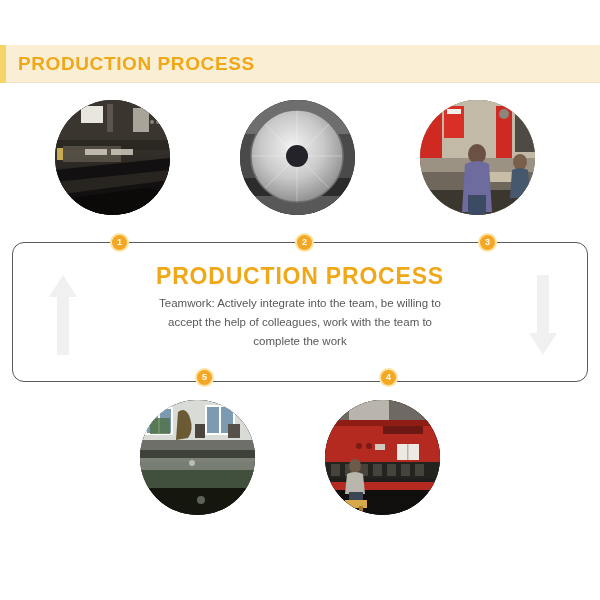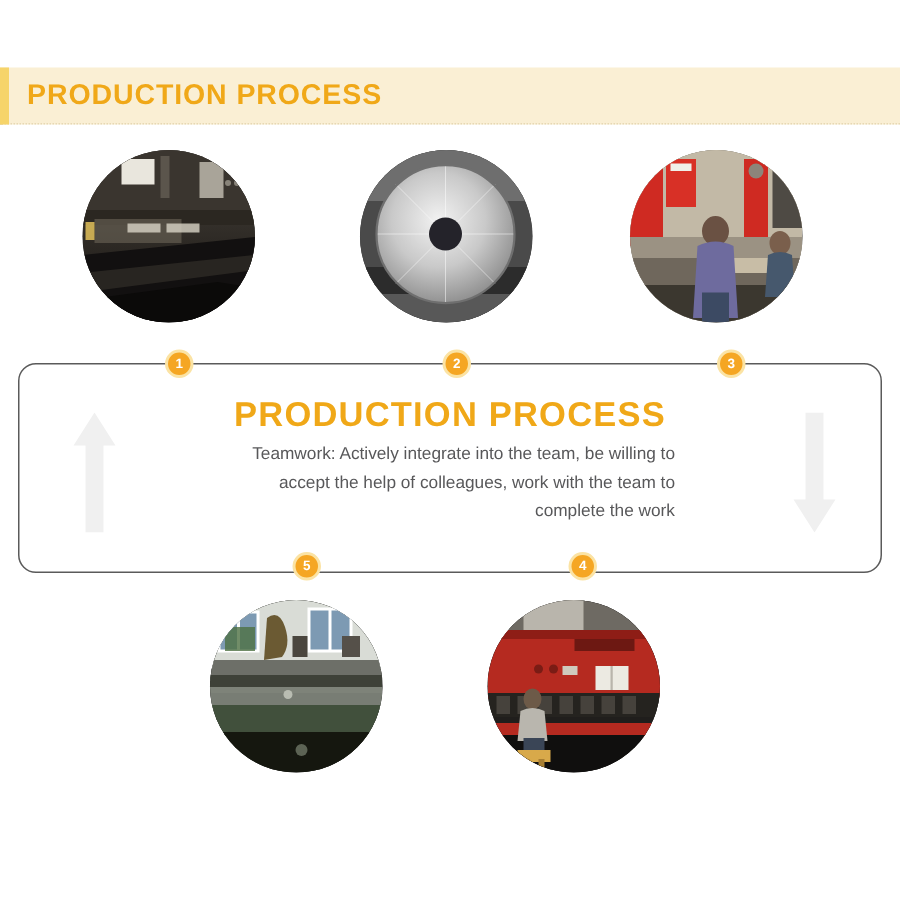--- a/index.html
+++ b/index.html
@@ -99,21 +99,21 @@
     font-size: 23px;
     font-weight: bold;
     letter-spacing: 0.8px;
     color: #f0a818;
   }
   .panel-body {
     position: absolute;
     left: 150px;
     top: 294px;
     width: 300px;
-    text-align: right;
+    text-align: center;
     font-size: 11.5px;
     line-height: 19px;
     color: #58585a;
   }
 
   
   .badge {
     position: absolute;
     width: 19px;
     height: 19px;

